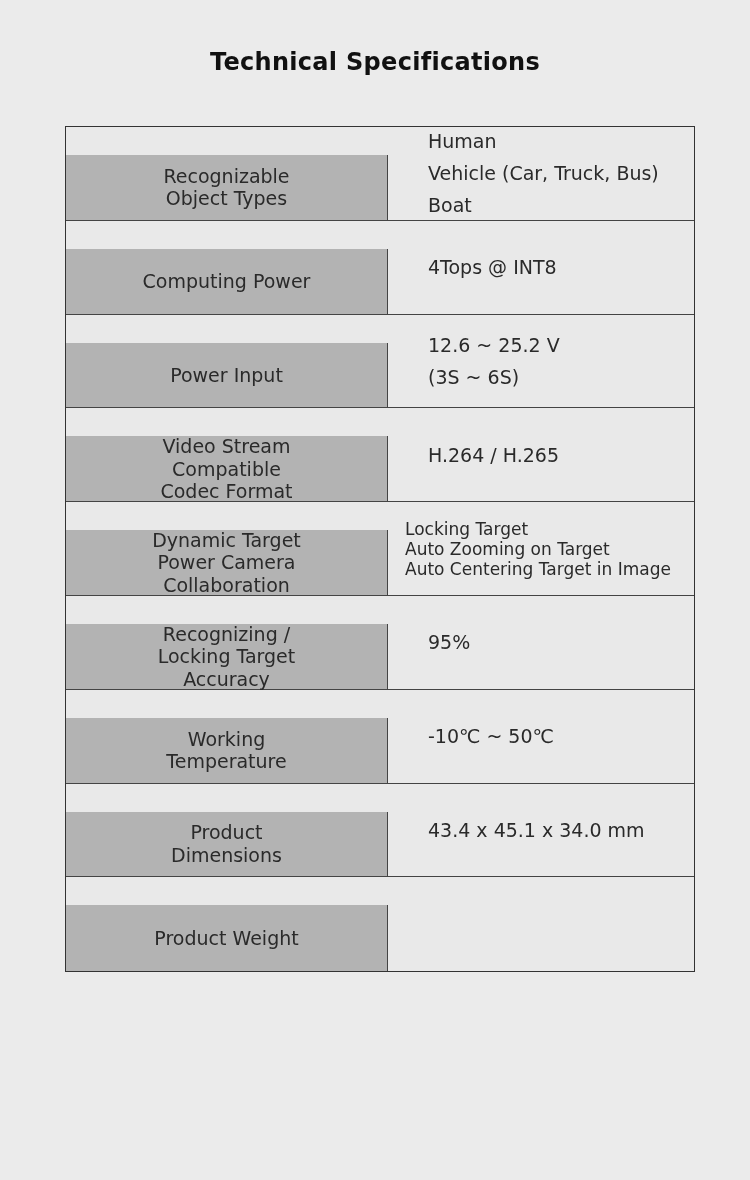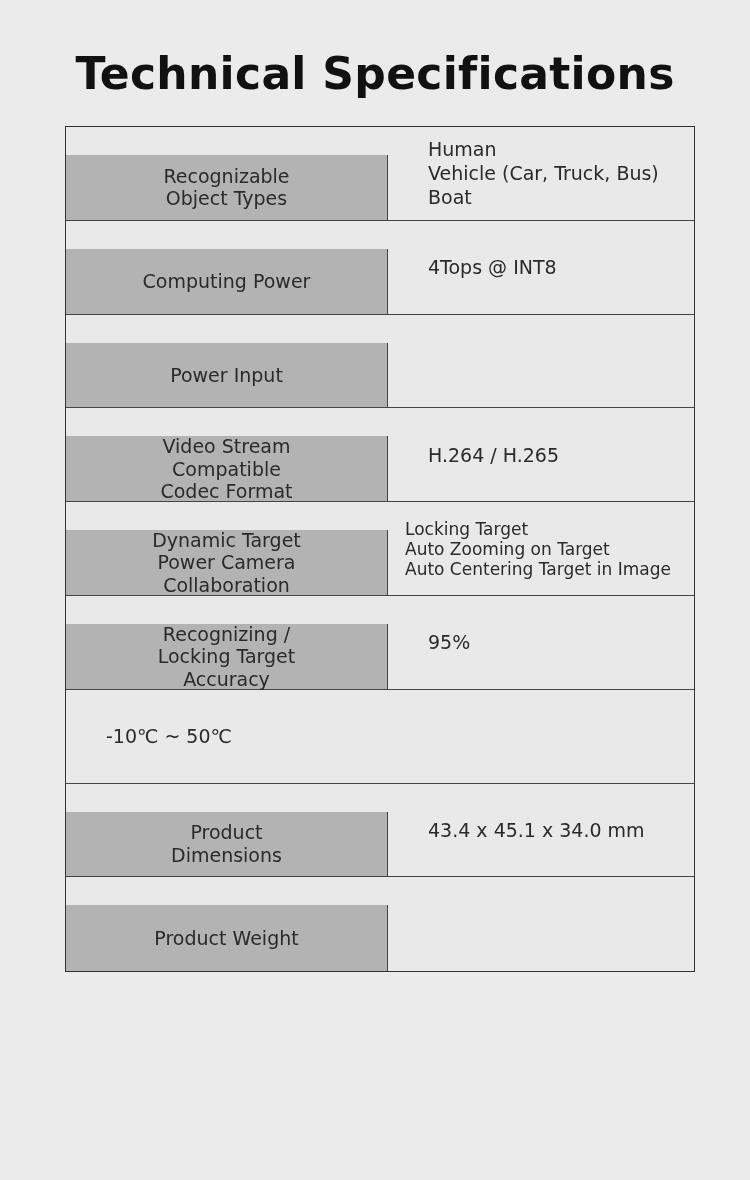--- a/index.html
+++ b/index.html
@@ -15,21 +15,21 @@
       overflow: hidden;
     }
     .page-title {
       position: absolute;
       top: 48px;
       left: 0;
       width: 750px;
       text-align: center;
       font-family: "DejaVu Sans", sans-serif;
       font-weight: bold;
-      font-size: 44px;
+      font-size: 24px;
       color: #111111;
       letter-spacing: 0.3px;
     }
     .spec-table {
       position: absolute;
       top: 126px;
       left: 65px;
       width: 630px;
       border: 1.5px solid #333333;
       box-sizing: border-box;
@@ -63,21 +63,21 @@
       margin-top: 28px;
     }
     .spec-value {
       flex: 1;
       background: #e9e9e9;
       display: flex;
       align-items: center;
       box-sizing: border-box;
       padding-left: 40px;
       font-size: 19px;
-      line-height: 24px;
+      line-height: 32px;
       color: #2a2a2a;
       white-space: pre-line;
     }
     .spec-value.compact {
       padding-left: 17px;
       font-size: 17px;
       line-height: 20px;
     }
   </style>
 </head>
@@ -92,20 +92,22 @@
     <div class="spec-value">Human
 Vehicle (Car, Truck, Bus)
 Boat</div>
   </div>
   <div class="spec-row">
     <div class="spec-label">Computing Power</div>
     <div class="spec-value">4Tops @ INT8</div>
   </div>
   <div class="spec-row">
     <div class="spec-label">Power Input</div>
+    <div class="spec-value">12.6 ~ 25.2 V
+(3S ~ 6S)</div>
   </div>
   <div class="spec-row">
     <div class="spec-label">Video Stream
 Compatible
 Codec Format</div>
     <div class="spec-value">H.264 / H.265</div>
   </div>
   <div class="spec-row">
     <div class="spec-label">Dynamic Target
 Power Camera
@@ -114,20 +116,22 @@
 Auto Zooming on Target
 Auto Centering Target in Image</div>
   </div>
   <div class="spec-row">
     <div class="spec-label">Recognizing /
 Locking Target
 Accuracy</div>
     <div class="spec-value">95%</div>
   </div>
   <div class="spec-row">
+    <div class="spec-label">Working
+Temperature</div>
     <div class="spec-value">-10℃ ~ 50℃</div>
   </div>
   <div class="spec-row">
     <div class="spec-label">Product
 Dimensions</div>
     <div class="spec-value">43.4 x 45.1 x 34.0 mm</div>
   </div>
   <div class="spec-row">
     <div class="spec-label">Product Weight</div>
   </div>

